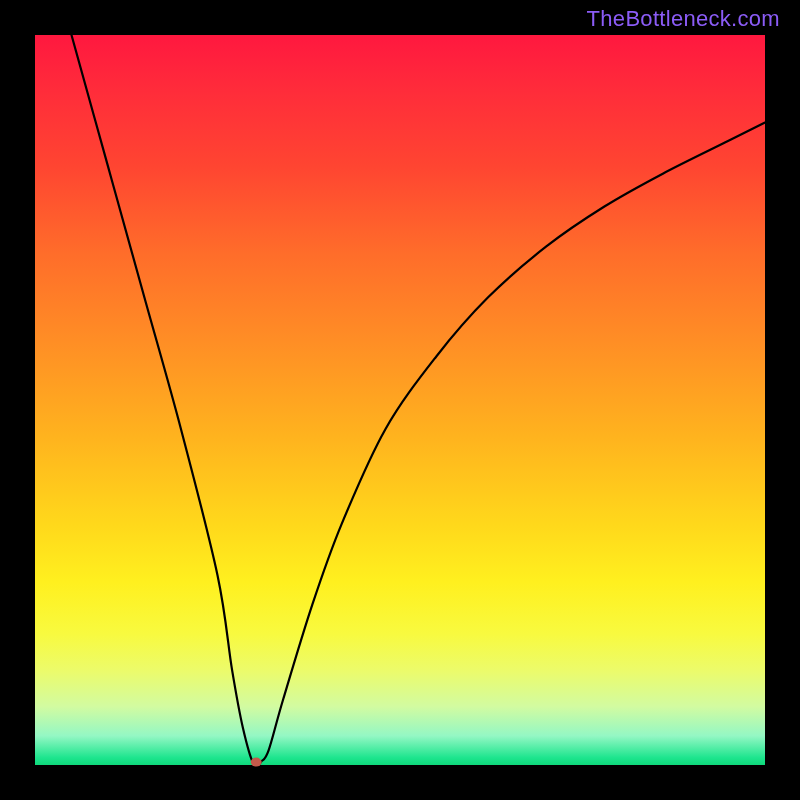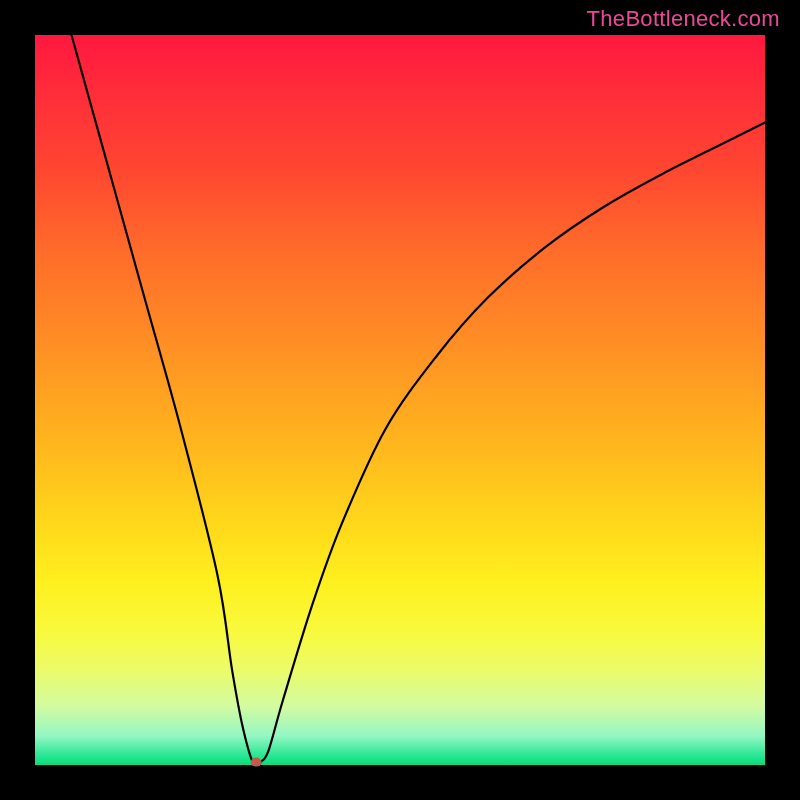--- a/index.html
+++ b/index.html
@@ -40,21 +40,21 @@
       #d2fba1 92%,
       #94f7c4 96%,
       #1de58e 99%,
       #0fd97b 100%
     );
   }
   .watermark {
     position: absolute;
     top: 6px;
     right: 20px;
-    color: #ec4899;
+    color: #8b5cf6;
     font-size: 22px;
     font-weight: 500;
     letter-spacing: 0.3px;
     user-select: none;
   }
   svg.curve {
     position: absolute;
     left: 0;
     top: 0;
     width: 730px;

